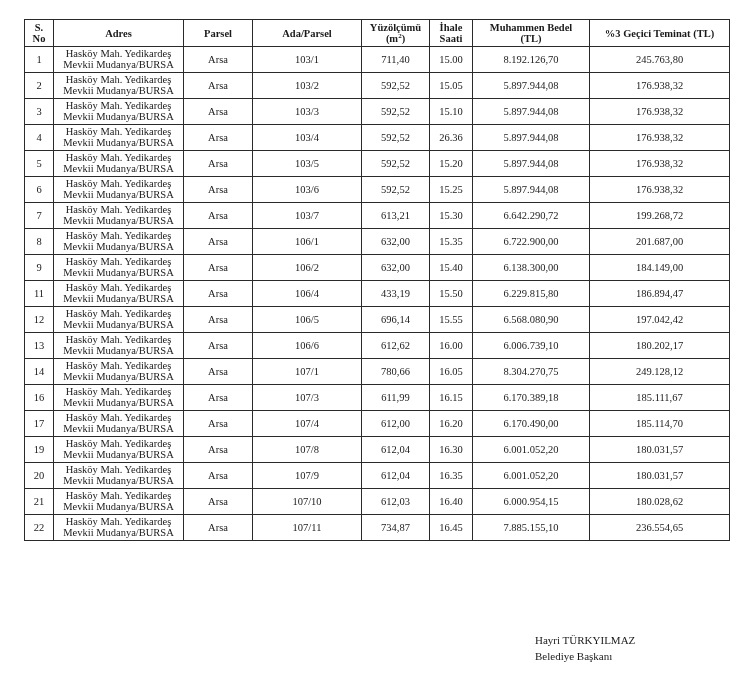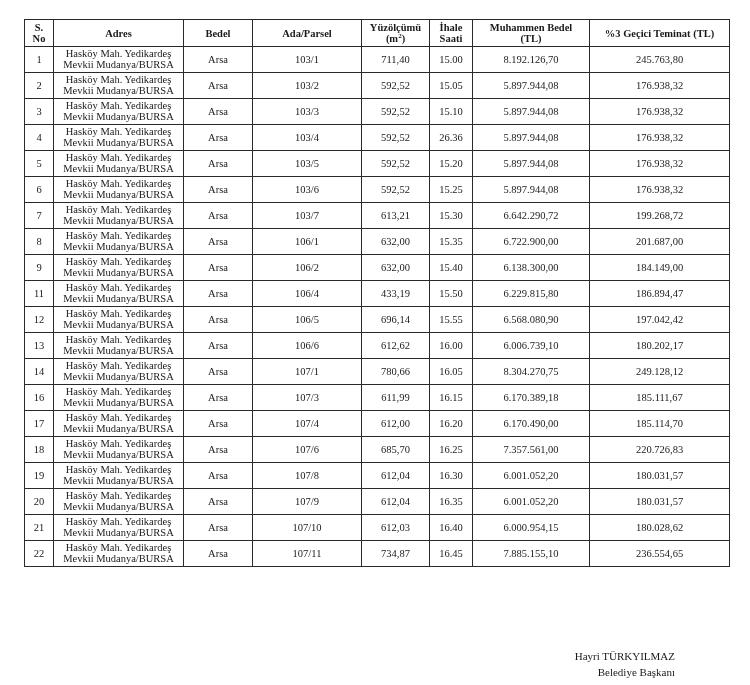--- a/index.html
+++ b/index.html
@@ -47,23 +47,23 @@
     .col-adres { width: 130px; }
     .col-cinsi { width: 69px; }
     .col-ada { width: 109px; }
     .col-yuz { width: 68px; }
     .col-saat { width: 43px; }
     .col-bedel { width: 117px; }
     .col-teminat { width: 140px; }
     .signature {
       position: absolute;
       left: 535px;
-      top: 648px;
+      top: 632px;
       width: 140px;
-      text-align: right;
+      text-align: left;
       font-size: 11px;
       line-height: 16px;
     }
     .signature div { white-space: nowrap; }
     sup { font-size: 7px; line-height: 0; }
   </style>
 </head>
 <body>
 
 <table class="doc-table">
@@ -77,21 +77,21 @@
       <col class="col-bedel">
       <col class="col-teminat">
   </colgroup>
   <thead>
     <tr>
       <th>
         <div>S.</div>
         <div>No</div>
       </th>
       <th>Adres</th>
-      <th>Bedel</th>
+      <th>Parsel</th>
       <th>Ada/Parsel</th>
       <th>
         <div>Yüzölçümü</div>
         <div><span>(m</span><sup>2</sup><span>)</span></div>
       </th>
       <th>
         <div>İhale</div>
         <div>Saati</div>
       </th>
       <th>
@@ -291,33 +291,20 @@
           <div>Mevkii Mudanya/BURSA</div>
         </td>
         <td>Arsa</td>
         <td>107/4</td>
         <td>612,00</td>
         <td>16.20</td>
         <td>6.170.490,00</td>
         <td>185.114,70</td>
       </tr>
       <tr>
-        <td>18</td>
-        <td class="addr">
-          <div>Hasköy Mah. Yedikardeş</div>
-          <div>Mevkii Mudanya/BURSA</div>
-        </td>
-        <td>Arsa</td>
-        <td>107/6</td>
-        <td>685,70</td>
-        <td>16.25</td>
-        <td>7.357.561,00</td>
-        <td>220.726,83</td>
-      </tr>
-      <tr>
         <td>19</td>
         <td class="addr">
           <div>Hasköy Mah. Yedikardeş</div>
           <div>Mevkii Mudanya/BURSA</div>
         </td>
         <td>Arsa</td>
         <td>107/8</td>
         <td>612,04</td>
         <td>16.30</td>
         <td>6.001.052,20</td>

